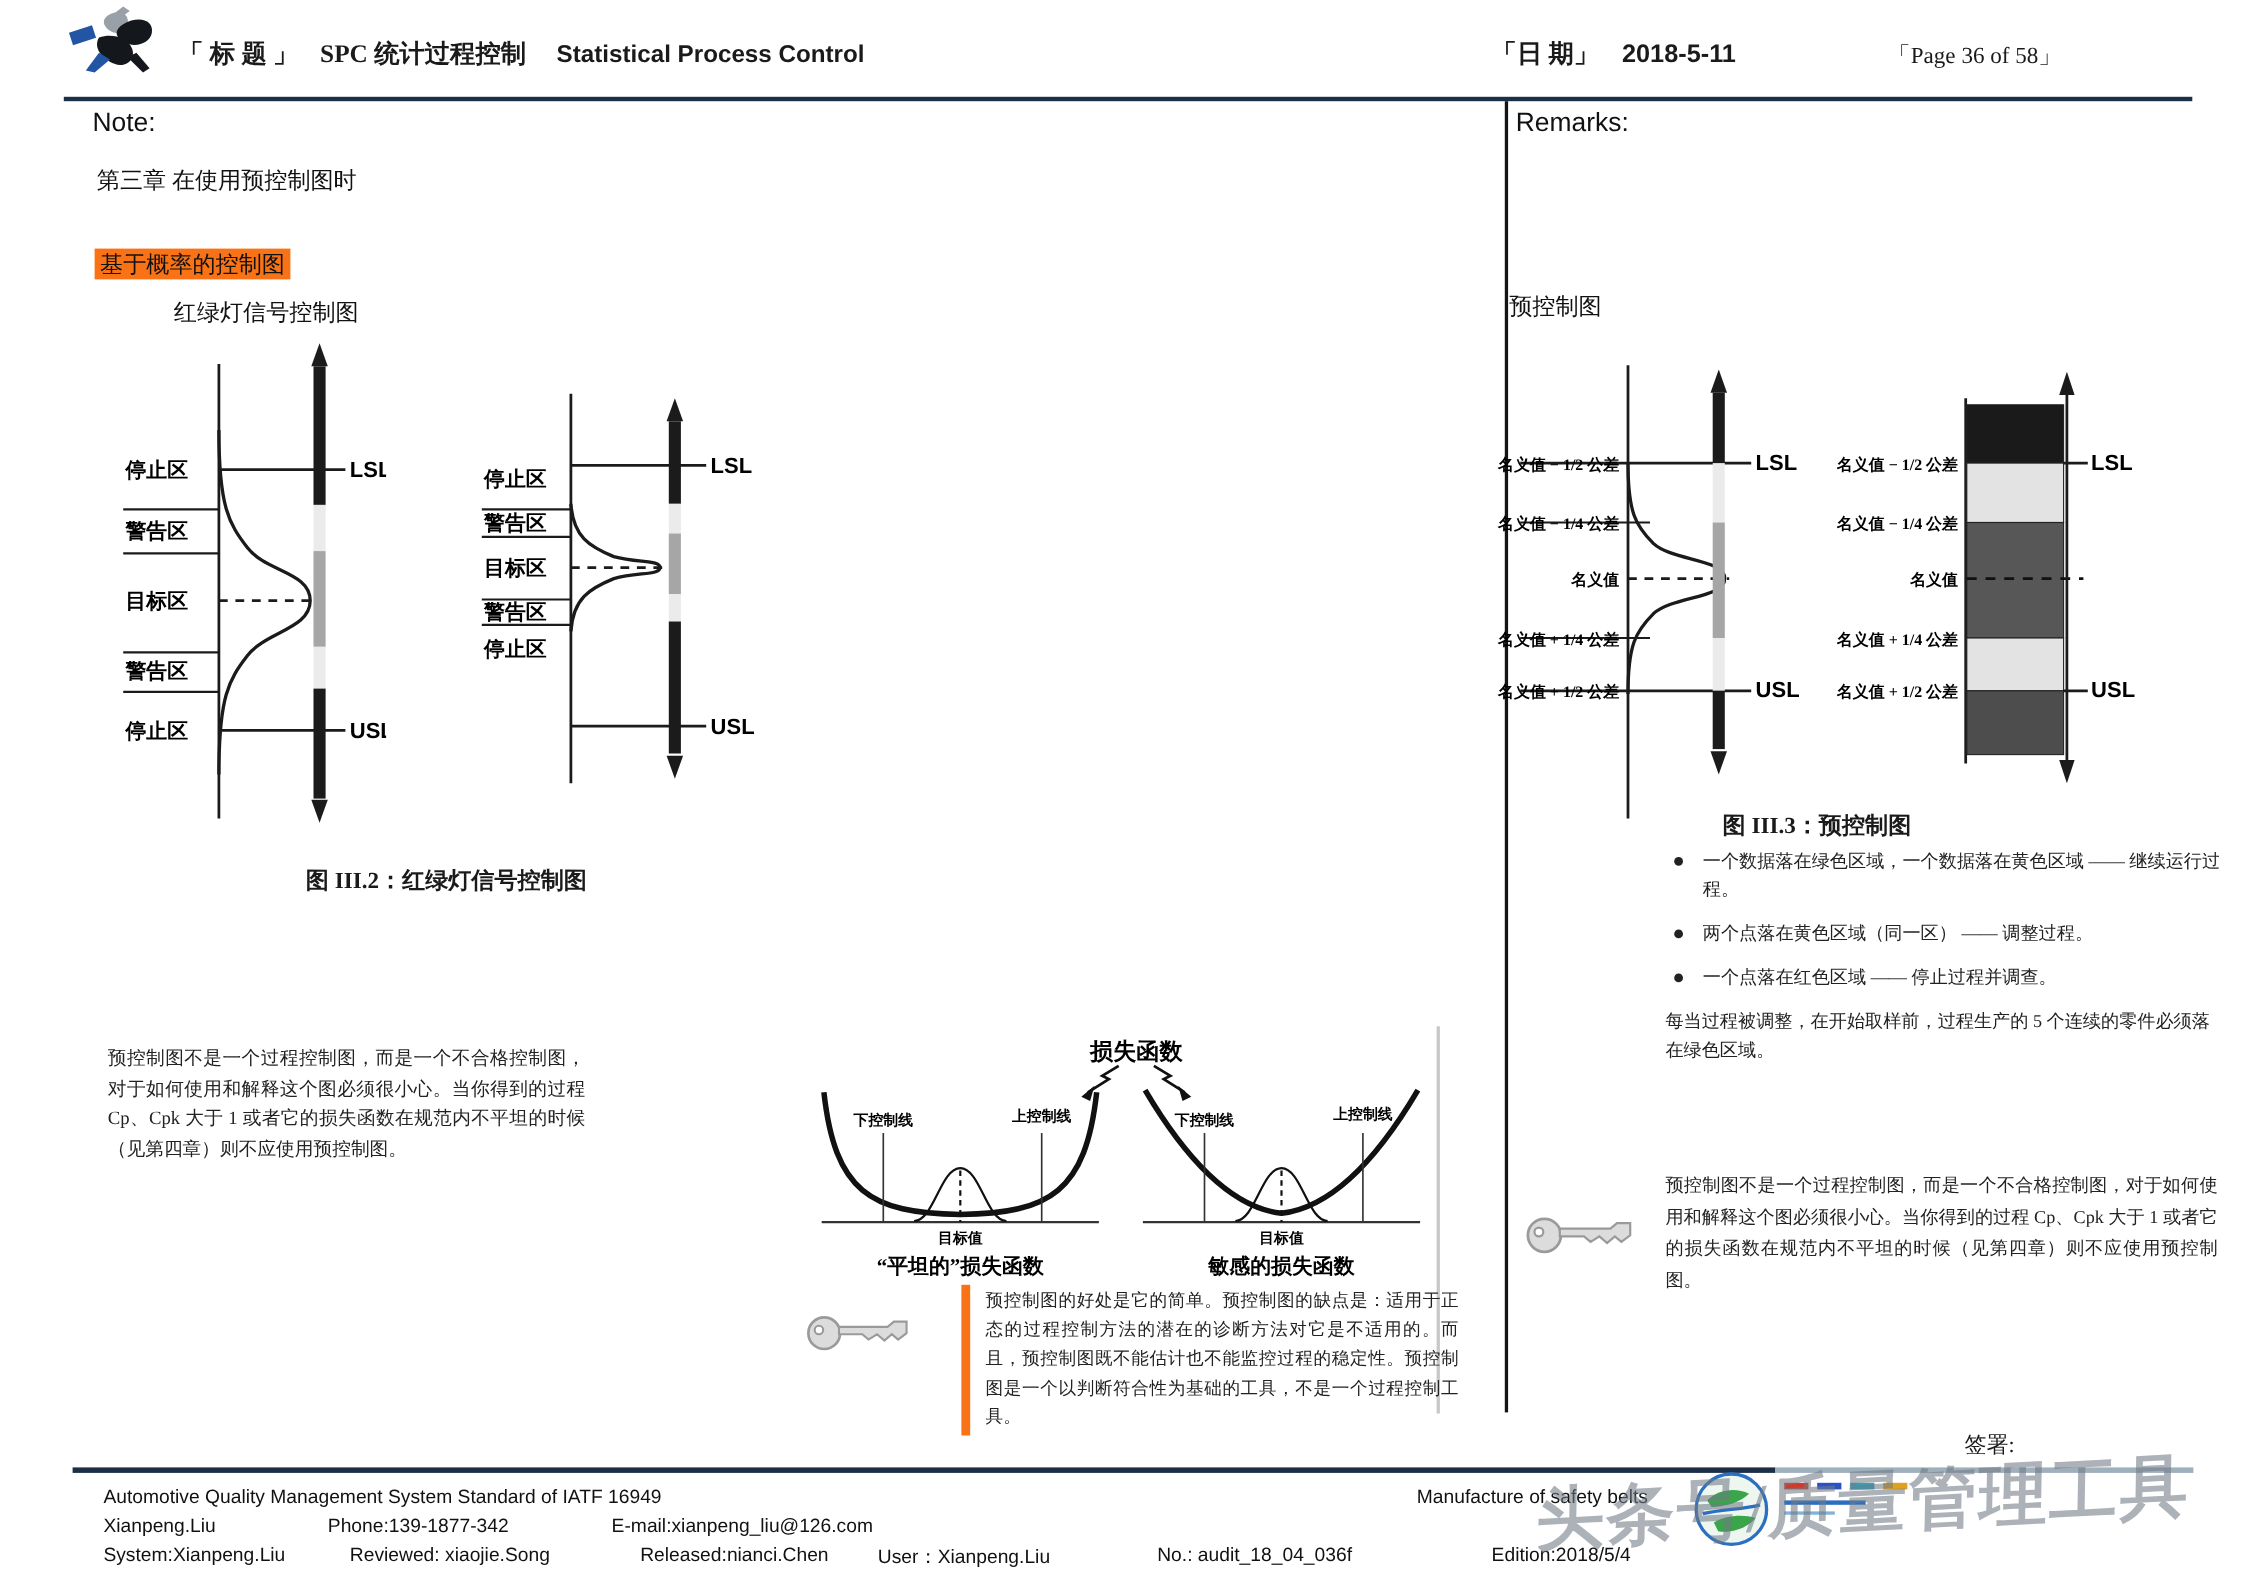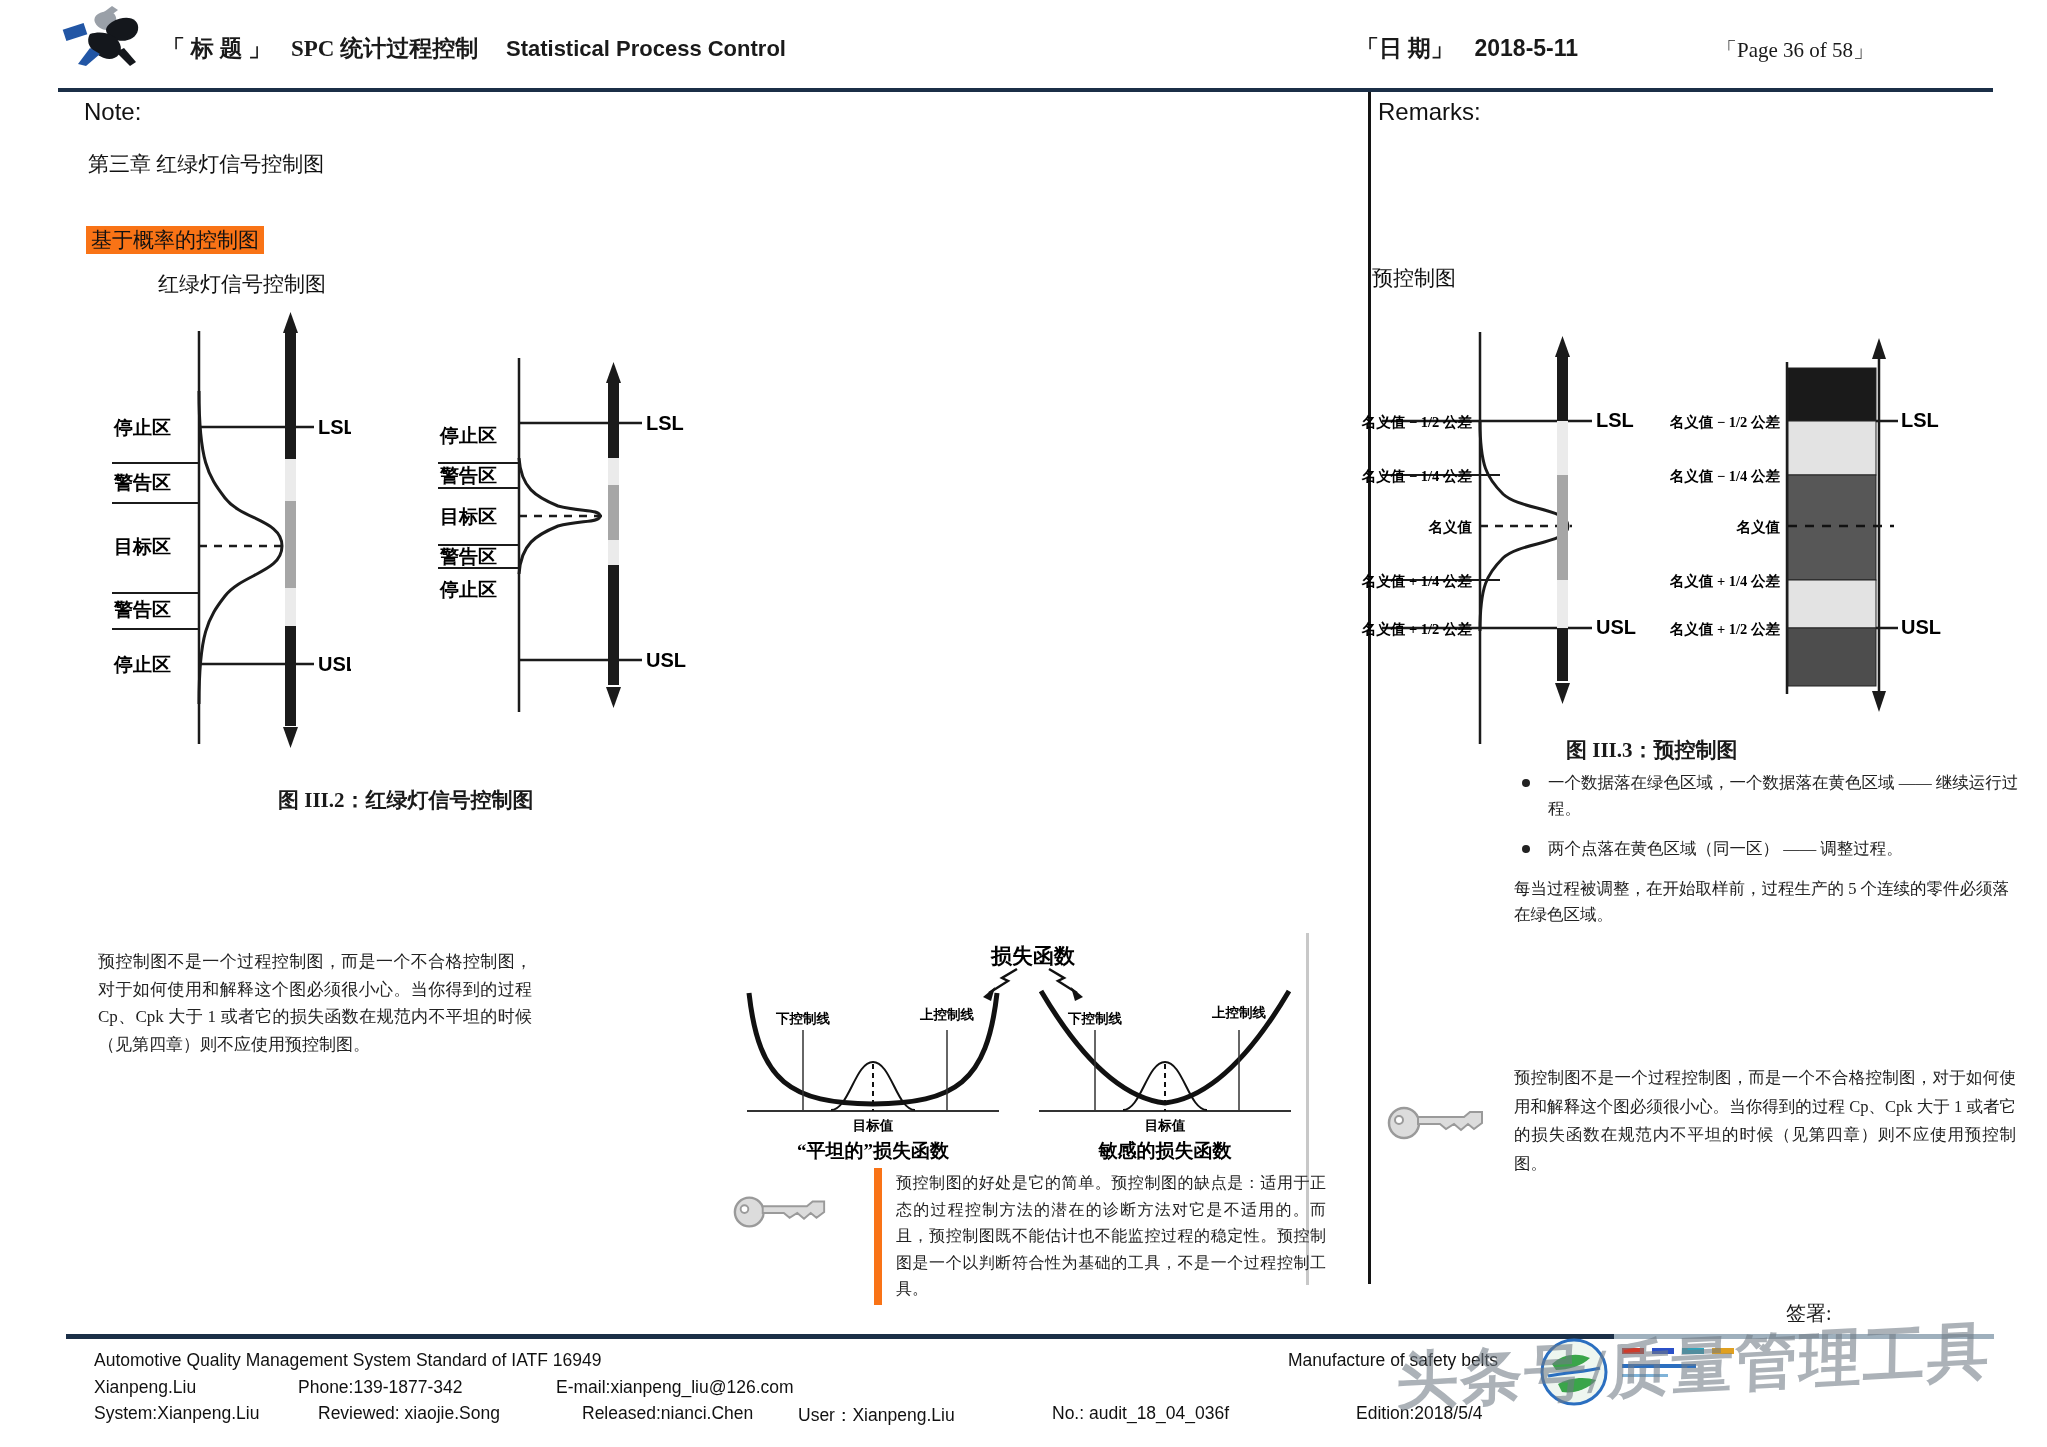--- a/index.html
+++ b/index.html
@@ -59,21 +59,21 @@
   </div>
 
   <div class="abs" style="left:1716px;top:36px;font-size:21px">「Page 36 of 58」</div>
 
   <div class="abs rule-dark" style="left:58px;top:88px;width:1935px;height:4px"></div>
 
   <div class="abs divider" style="left:1368px;top:92px;width:3px;height:1192px"></div>
 
   <div class="abs sans section-label" style="left:84px;top:98px">Note:</div>
 
-  <div class="abs cn-head" style="left:88px;top:150px">第三章  红绿灯信号控制图</div>
+  <div class="abs cn-head" style="left:88px;top:150px">第三章  在使用预控制图时</div>
 
   <div class="abs cn-head" style="left:86px;top:226px">
     <span class="hl">基于概率的控制图</span>
   </div>
 
   <div class="abs cn-head" style="left:158px;top:270px">红绿灯信号控制图</div>
 
   <svg class="abs" style="left:86px;top:296px" width="265" height="460" viewBox="0 0 265 460">
     <line x1="113" y1="35" x2="113" y2="448" stroke="#1b1b1b" stroke-width="2.5"></line>
     <line x1="113" y1="131" x2="228" y2="131" stroke="#1b1b1b" stroke-width="2.5"></line>
@@ -234,20 +234,21 @@
     <text class="lsl" x="231" y="101">LSL</text>
     <text class="lsl" x="231" y="308">USL</text>
   </svg>
 
   <div class="abs caption" style="left:1566px;top:736px">图 III.3：预控制图</div>
 
   <div class="abs" style="left:1514px;top:770px;width:508px">
     <ul class="rules-list">
       <li class="rule-item"><span>一个数据落在绿色区域，一个数据落在黄色区域 —— 继续运行过程。</span></li>
       <li class="rule-item"><span>两个点落在黄色区域（同一区） —— 调整过程。</span></li>
+      <li class="rule-item"><span>一个点落在红色区域 —— 停止过程并调查。</span></li>
     </ul>
     <p class="adj-note">每当过程被调整，在开始取样前，过程生产的 5 个连续的零件必须落在绿色区域。</p>
   </div>
 
   <svg class="abs" style="left:1386px;top:1100px" width="100" height="46" viewBox="0 0 100 44">
     <circle cx="18" cy="22" r="15" fill="#dcdcdc" stroke="#9a9a9a" stroke-width="2.5"></circle>
     <circle cx="13" cy="19" r="4" fill="#ffffff" stroke="#9a9a9a" stroke-width="2"></circle>
     <path d="M32,16 L78,16 L84,11 L96,11 L96,22 L88,28 L82,23 L75,29 L68,23 L60,28 L54,23 L32,23 Z" fill="#dcdcdc" stroke="#9a9a9a" stroke-width="2"></path>
   </svg>
   <div class="abs para" style="left:1514px;top:1064px;width:502px;font-size:16.5px;line-height:28.5px">预控制图不是一个过程控制图，而是一个不合格控制图，对于如何使用和解释这个图必须很小心。当你得到的过程 Cp、Cpk 大于 1 或者它的损失函数在规范内不平坦的时候（见第四章）则不应使用预控制图。</div>

